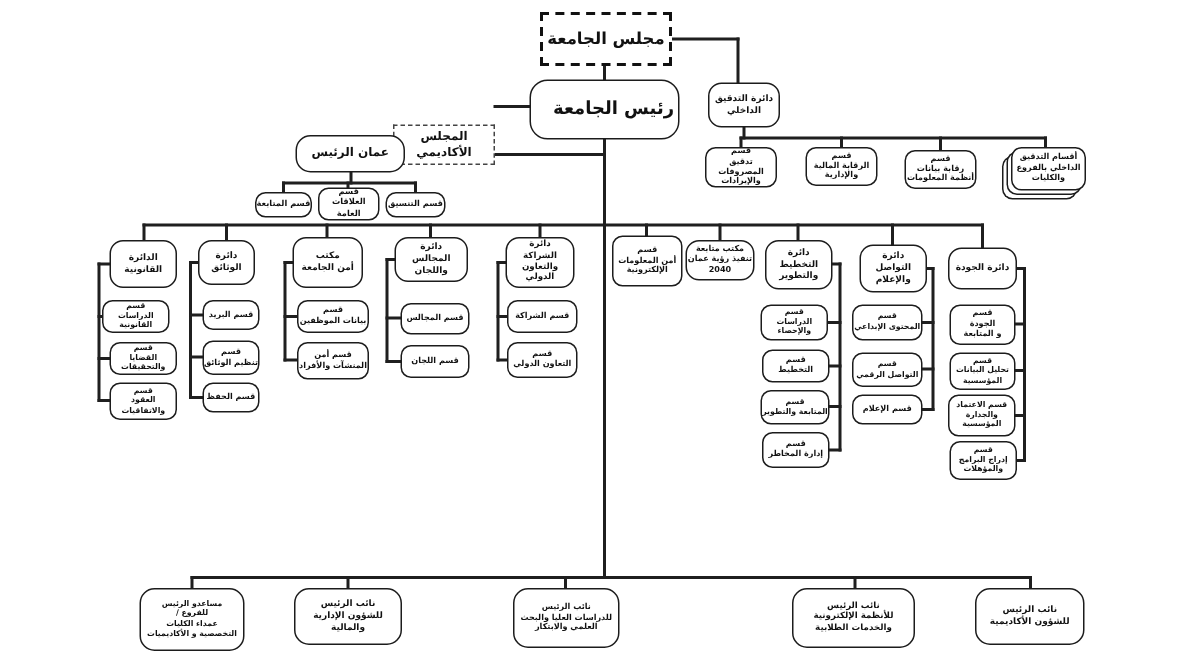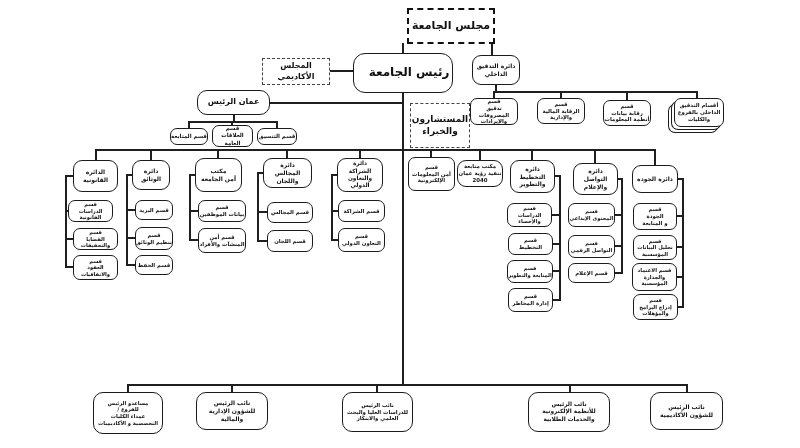--- a/index.html
+++ b/index.html
@@ -13,22 +13,22 @@
     text-align:center;background:#ffffff;color:#111111;
     border:1.3px solid #1c1c1c;font-weight:bold;
     white-space:pre-line;line-height:1.28;direction:rtl;
     font-family:"DejaVu Sans",sans-serif;
   }
   .round-lg{border-radius:12px;border-width:1.8px;}
   .round-md{border-radius:10px;border-width:1.5px;}
   .dept{border-radius:9px;border-width:1.4px;}
   .sec{border-radius:7px;border-width:1.1px;}
   .vp{border-radius:10px;border-width:1.4px;}
-  .dashed-lg{border:2.4px dashed #111;border-radius:0;margin-left:47px;}
-  .dashed-md{border:1.5px dashed #444;border-radius:0;}
+  .dashed-lg{border:2.4px dashed #111;border-radius:0;}
+  .dashed-md{border:1.5px dashed #444;border-radius:0;margin-top:25px;}
   .stack{
     border-radius:7px;border-width:1.1px;
     box-shadow:-3px 3px 0 -1px #ffffff,-3px 3px 0 0 #1c1c1c,-6px 6px 0 -1px #ffffff,-6px 6px 0 0 #1c1c1c;
   }
   .edge{position:absolute;background:#1f1f1f;z-index:1;}
 </style>
 </head>
 <body>
 
 <div id="canvas">
@@ -47,22 +47,20 @@
 والإيرادات</div>
     <div class="node sec" style="left: 537px; top: 98px; width: 48px; height: 26px; font-size: 5.4px;">قسم
 الرقابة المالية
 والإدارية</div>
     <div class="node sec" style="left: 603px; top: 100px; width: 48px; height: 26px; font-size: 5.4px;">قسم
 رقابة بيانات
 أنظمة المعلومات</div>
     <div class="node stack" style="left: 674px; top: 98px; width: 50px; height: 29px; font-size: 5.4px;">أقسام التدقيق
 الداخلي بالفروع
 والكليات</div>
-    <div class="node dashed-md" style="left: 410px; top: 103px; width: 60px; height: 45px; font-size: 9px;">المستشارون
-والخبراء</div>
     <div class="node dept" style="left: 73px; top: 160px; width: 45px; height: 32px; font-size: 6px;">الدائرة
 القانونية</div>
     <div class="node sec" style="left: 68px; top: 200px; width: 45px; height: 22px; font-size: 5.2px;">قسم
 الدراسات القانونية</div>
     <div class="node sec" style="left: 73px; top: 228px; width: 45px; height: 22px; font-size: 5.2px;">قسم
 القضايا والتحقيقات</div>
     <div class="node sec" style="left: 73px; top: 255px; width: 45px; height: 25px; font-size: 5.2px;">قسم
 العقود
 والاتفاقيات</div>
     <div class="node dept" style="left: 132px; top: 160px; width: 38px; height: 30px; font-size: 6px;">دائرة

